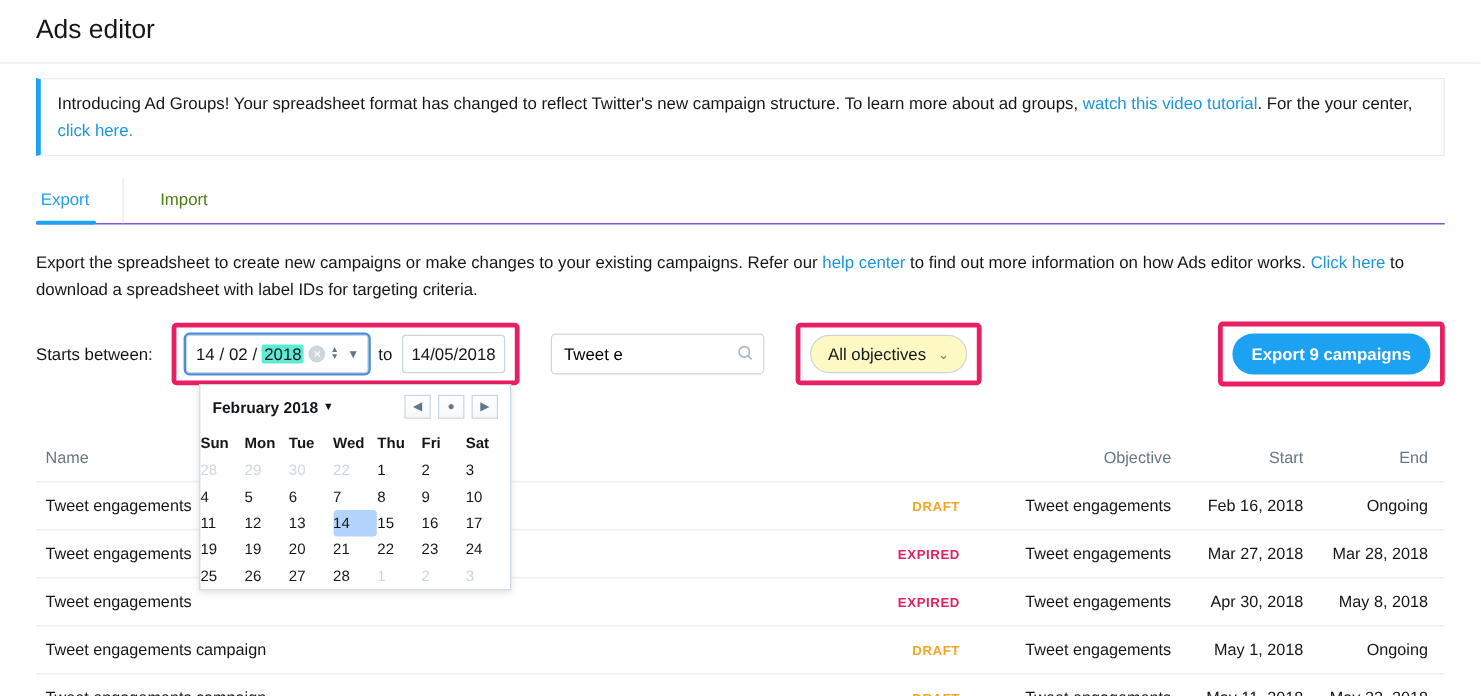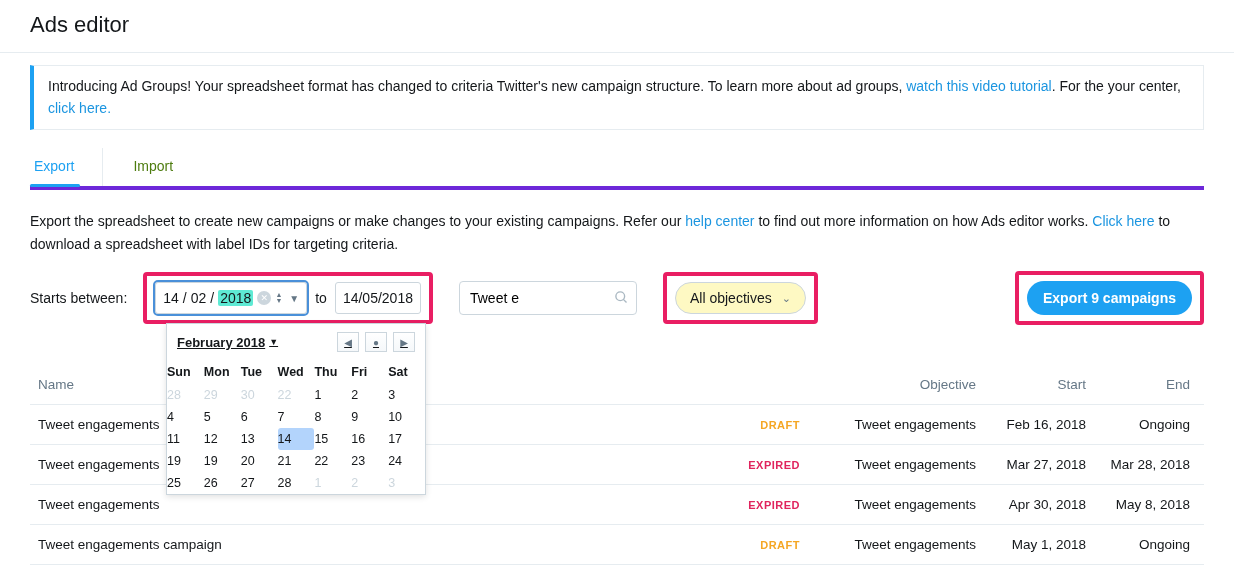--- a/index.html
+++ b/index.html
@@ -15,21 +15,21 @@
   .content { padding: 12px 30px 0 30px; }
   .notice {
     border: 1px solid #e6ecf0;
     border-left: 4px solid #1da1f2;
     padding: 10px 14px;
     margin-bottom: 18px;
     line-height: 1.55;
     max-width: 1175px;
   }
   .link { color: #1b95e0; cursor: pointer; }
-  .tabs { display: flex; gap: 26px; border-bottom: 4px solid #6d28d9; margin-bottom: 20px; text-align: center; }
+  .tabs { display: flex; gap: 26px; border-bottom: 1px solid #6d28d9; margin-bottom: 20px; text-align: center; }
   .tab { padding: 10px 4px 12px; color: #4d7c0f; cursor: pointer; position: relative; border-right: 1px solid #e6ecf0; padding-right: 28px;}
   .tab:last-child { border-right:none; }
   .tab.active { color: #1da1f2; }
   .tab.active::after { content:""; position:absolute; left:0; right:22px; bottom:-1px; height:3px; background:#1da1f2; border-radius:2px;}
   .desc { line-height: 1.6; margin-bottom: 16px; }
   .controls-row { display:flex; align-items:center; gap:16px; position:relative; }
   .label { color:#14171a; }
   .highlight-box { border: 4px solid #e91e63; border-radius:4px; padding: 6px 8px; }
   .hb-date { display:flex; align-items:center; gap:8px; }
   .date-input {
@@ -59,21 +59,21 @@
   .export-btn {
     background:#1da1f2; color:#fff; border:none; border-radius:20px;
     padding:9px 16px; font-size:14px; font-weight:700; cursor:pointer;
   }
   
   .datepicker {
     position:absolute; top:52px; left:136px; width:260px;
     border:1px solid #ccd6dd; background:#fff; z-index:5;
     box-shadow:0 2px 6px rgba(0,0,0,0.12);
   }
-  .dp-head { display:flex; align-items:center; justify-content:space-between; padding:8px 10px;text-decoration:underline; }
+  .dp-head { display:flex; align-items:center; justify-content:space-between; padding:8px 10px; }
   .dp-month { font-weight:600; font-size:13px; display:flex; align-items:center; gap:4px; cursor:pointer;}
   .dp-nav { display:flex; gap:6px; }
   .dp-btn { width:22px; height:20px; border:1px solid #ccd6dd; background:linear-gradient(#fff,#f5f8fa); font-size:10px; display:flex; align-items:center; justify-content:center; cursor:pointer; color:#657786;}
   .dp-grid { display:grid; grid-template-columns:repeat(7,1fr); font-size:12.5px; }
   .dp-dow { padding:5px 0; font-weight:600; }
   .dp-cell { padding:4px 0; cursor:pointer; }
   .dp-cell.muted { color:#ccd6dd; }
   .dp-cell.sel { background:#b3d4fc; border-radius:3px;}
   
   .table-wrap { margin-top:40px; }
@@ -92,21 +92,21 @@
 </style>
 </head>
 <body>
 
 <div class="page-wrap">
   <h1 class="page-title">Ads editor</h1>
   <hr class="hr">
   <div class="content">
 
     <div class="notice">
-      <span>Introducing Ad Groups! Your spreadsheet format has changed to criteria Twitter's new campaign structure. To learn more about ad groups, </span><span class="link">watch this video tutorial</span><span>. For the your center, </span><span class="link">click here.</span>
+      <span>Introducing Ad Groups! Your spreadsheet format has changed to reflect Twitter's new campaign structure. To learn more about ad groups, </span><span class="link">watch this video tutorial</span><span>. For the your center, </span><span class="link">click here.</span>
     </div>
 
     <div class="tabs">
       <div class="tab active">Export</div>
       <div class="tab">Import</div>
     </div>
 
     <div class="desc">
       <span>Export the spreadsheet to create new campaigns or make changes to your existing campaigns. Refer our </span><span class="link">help center</span><span> to find out more information on how Ads editor works. </span><span class="link">Click here</span><span> to download a spreadsheet with label IDs for targeting criteria.</span>
     </div>

